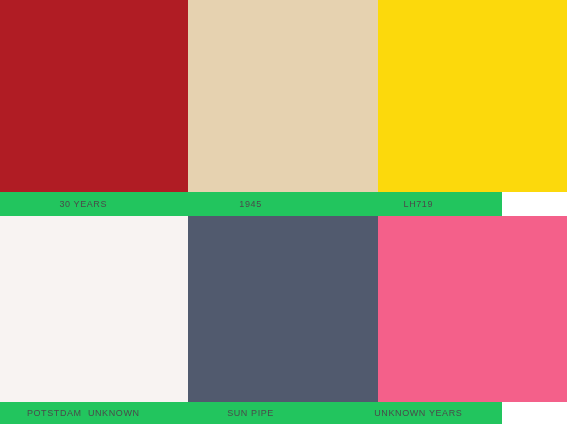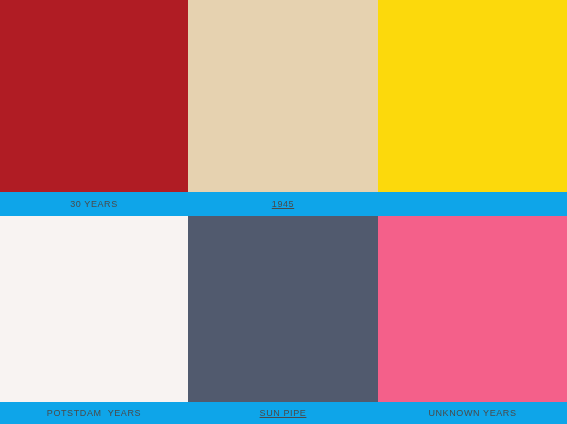--- a/index.html
+++ b/index.html
@@ -32,28 +32,28 @@
     height: 100%;
   }
   
   .row-top .swatch-strip { height: 192px; }
   .row-top .label-strip  { height: 24px; }
   
   .row-bottom .swatch-strip { height: 186px; }
   .row-bottom .label-strip  { height: 22px; }
 
   .col-0 { width: 188px; }
-  .col-1 { width: 190px; text-decoration: underline; }
+  .col-1 { width: 190px; }
   .col-2 { width: 189px; }
 
   .label-strip {
     display: flex;
     flex-direction: row;
-    width: 567px;
-    background: #0ea5e9;
+    width: 502px;
+    background: #22c55e;
   }
   .label-cell {
     display: flex;
     align-items: center;
     justify-content: center;
     height: 100%;
     font-size: 9px;
     letter-spacing: 0.6px;
     color: #4a4a4a;
     white-space: pre;
@@ -68,29 +68,30 @@
 
   <div class="palette-row row-top">
     <div class="swatch-strip">
       <div class="swatch-cell col-0" style="background: rgb(176, 28, 36);"></div>
       <div class="swatch-cell col-1" style="background: rgb(230, 210, 176);"></div>
       <div class="swatch-cell col-2" style="background: rgb(252, 217, 12);"></div>
     </div>
     <div class="label-strip">
       <div class="label-cell col-0" style="color: rgb(74, 74, 74);">30 YEARS</div>
       <div class="label-cell col-1" style="color: rgb(74, 74, 74);">1945</div>
+      <div class="label-cell col-2" style="color: rgb(74, 74, 74);">LH719</div>
     </div>
   </div>
 
   <div class="palette-row row-bottom">
     <div class="swatch-strip">
       <div class="swatch-cell col-0" style="background: rgb(248, 243, 242);"></div>
       <div class="swatch-cell col-1" style="background: rgb(81, 90, 110);"></div>
       <div class="swatch-cell col-2" style="background: rgb(244, 96, 138);"></div>
     </div>
     <div class="label-strip">
-      <div class="label-cell col-0" style="color: rgb(74, 74, 74);">POTSTDAM  YEARS</div>
+      <div class="label-cell col-0" style="color: rgb(74, 74, 74);">POTSTDAM  UNKNOWN</div>
       <div class="label-cell col-1" style="color: rgb(74, 74, 74);">SUN PIPE</div>
       <div class="label-cell col-2" style="color: rgb(74, 74, 74);">UNKNOWN YEARS</div>
     </div>
   </div>
 
 </div>
 
 </body></html>

